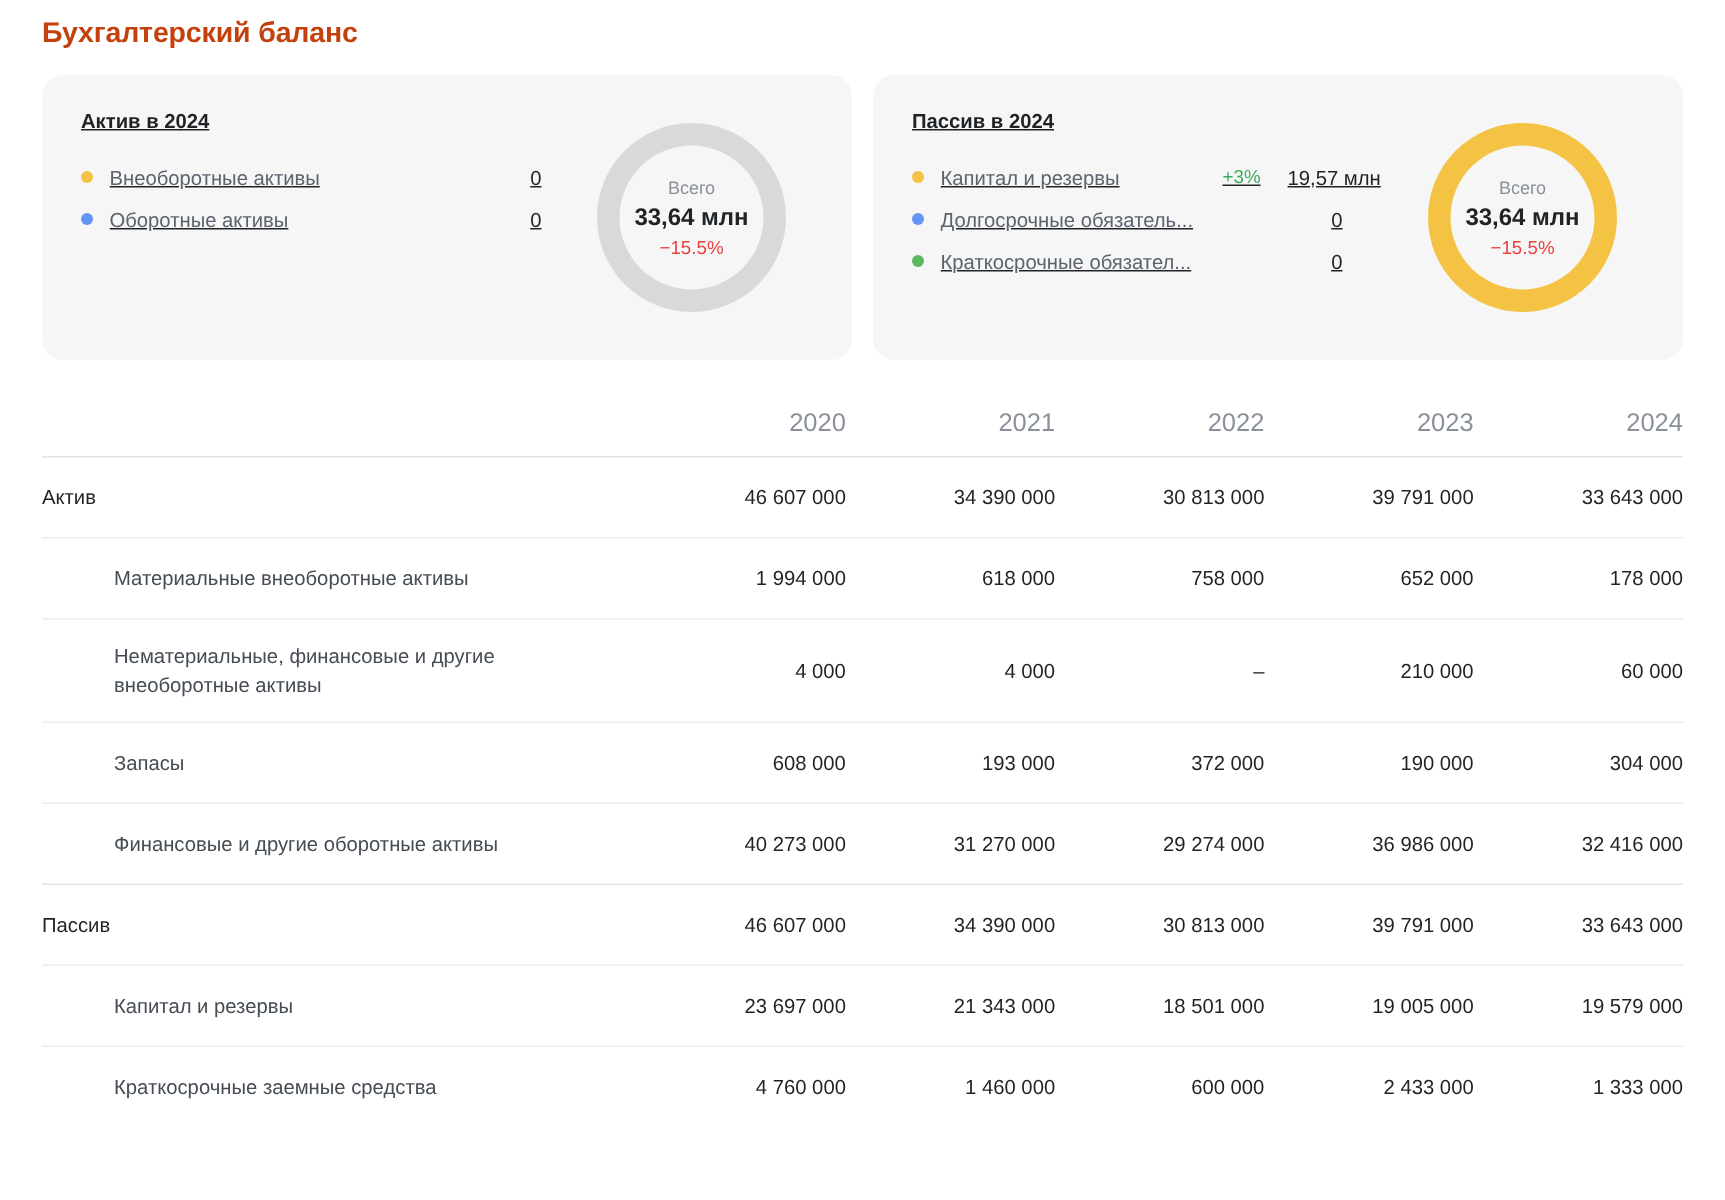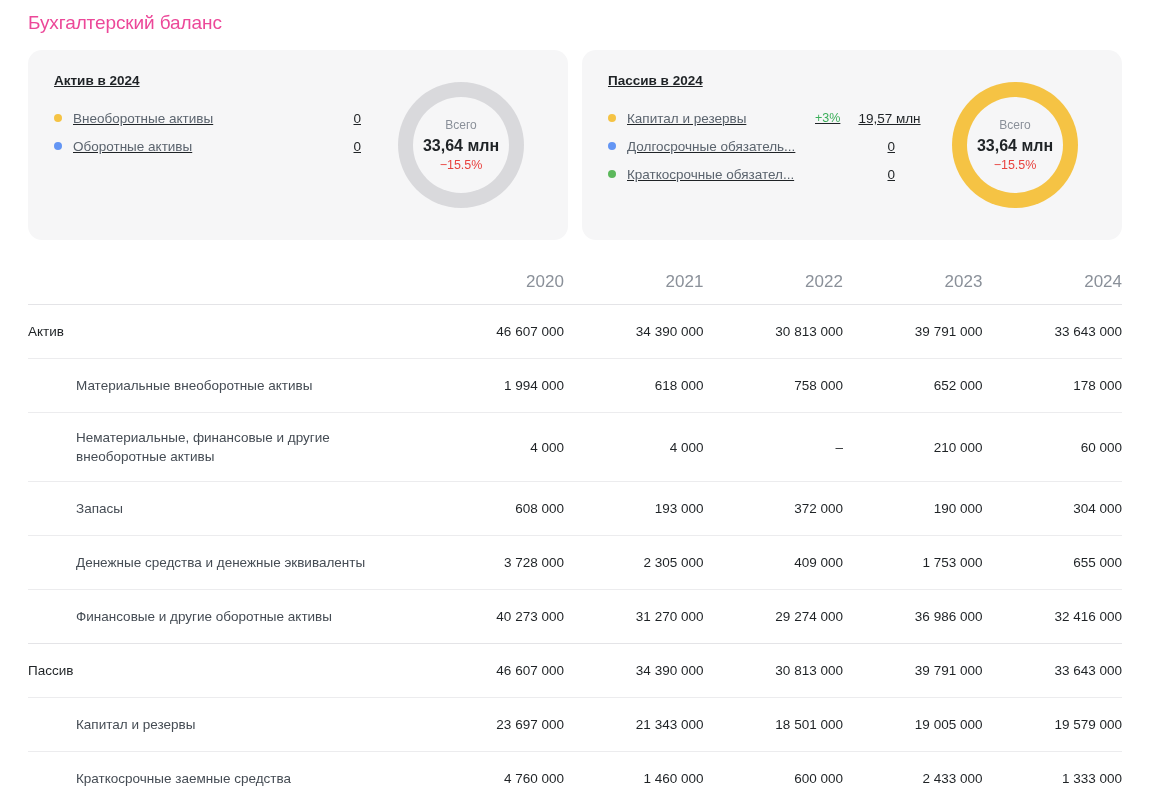--- a/index.html
+++ b/index.html
@@ -18,23 +18,23 @@
   .page {
     width: 1150px;
     height: 800px;
     position: relative;
     padding: 0 28px;
   }
 
   
   .page-title {
     font-size: 19px;
-    font-weight: normal;
+    font-weight: bold;
     letter-spacing: -0.1px;
-    color: #ec4899;
+    color: #c2410c;
     padding-top: 10px;
     padding-bottom: 0;
     line-height: 26px;
   }
 
   
   .cards {
     display: flex;
     gap: 14px;
     margin-top: 14px;
@@ -327,28 +327,20 @@
         </tr>
         <tr class="item">
           <td class="cell-label">Запасы</td>
           <td>608 000</td>
           <td>193 000</td>
           <td>372 000</td>
           <td>190 000</td>
           <td>304 000</td>
         </tr>
         <tr class="item">
-          <td class="cell-label">Денежные средства и денежные эквиваленты</td>
-          <td>3 728 000</td>
-          <td>2 305 000</td>
-          <td>409 000</td>
-          <td>1 753 000</td>
-          <td>655 000</td>
-        </tr>
-        <tr class="item">
           <td class="cell-label">Финансовые и другие оборотные активы</td>
           <td>40 273 000</td>
           <td>31 270 000</td>
           <td>29 274 000</td>
           <td>36 986 000</td>
           <td>32 416 000</td>
         </tr>
         <tr class="group">
           <td class="cell-label">Пассив</td>
           <td>46 607 000</td>

